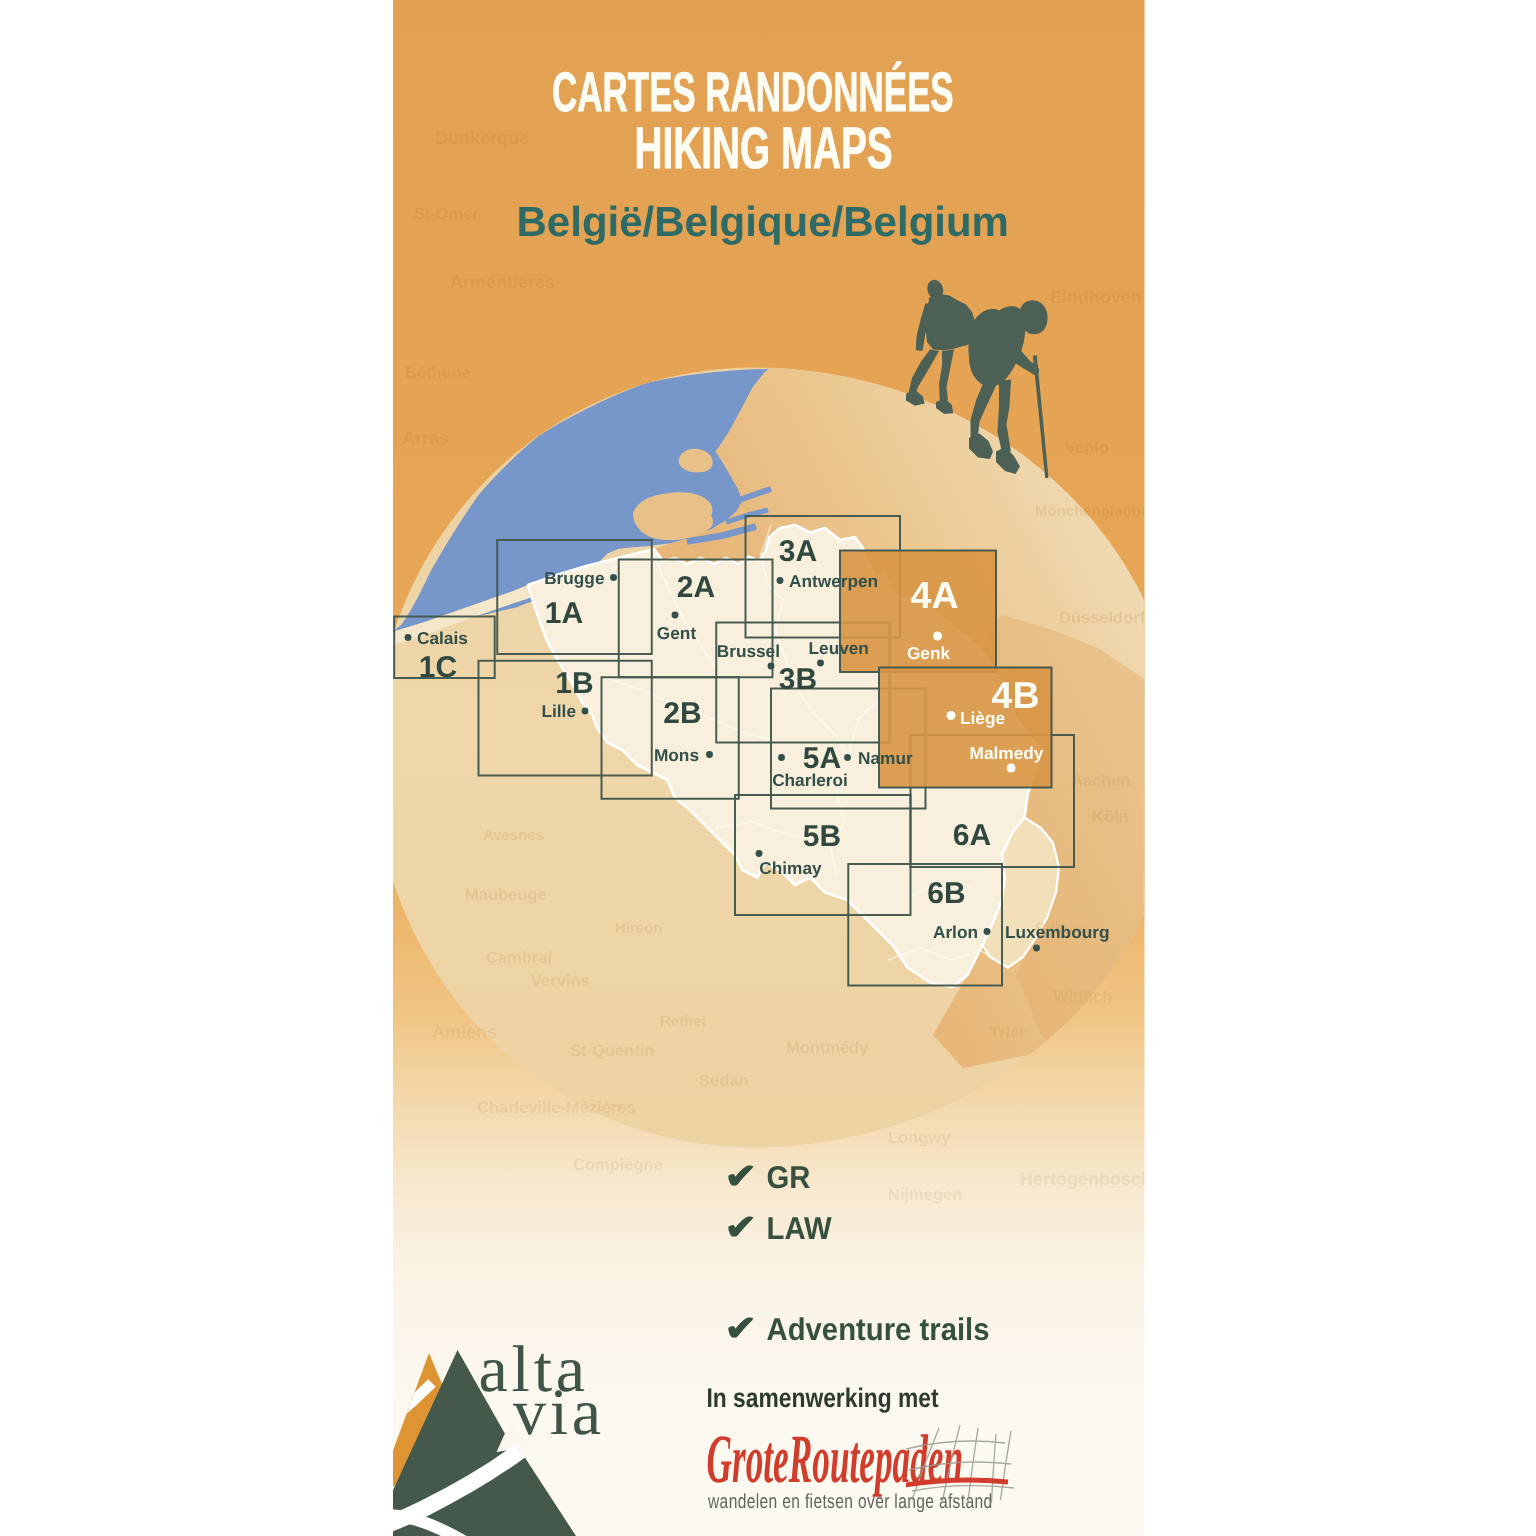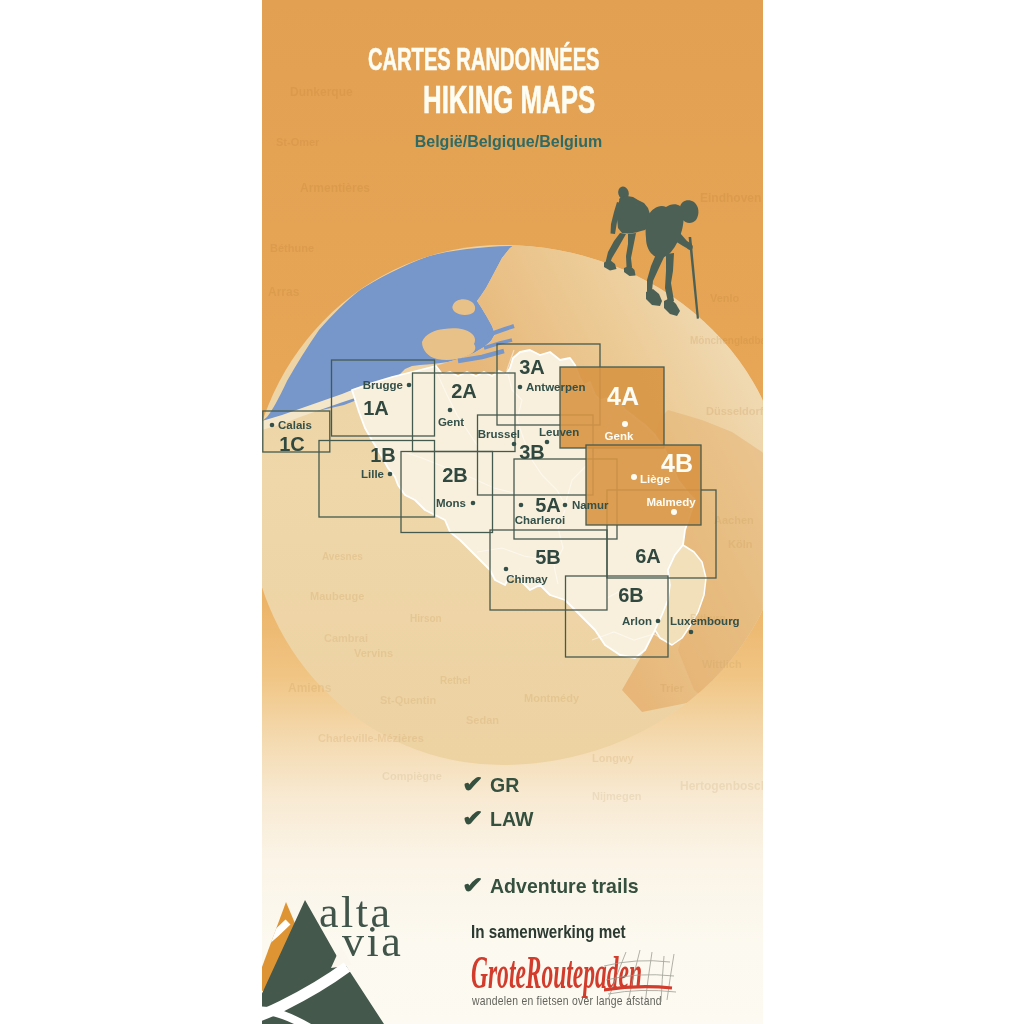--- a/index.html
+++ b/index.html
@@ -1,28 +1,28 @@
 <!DOCTYPE html>
 <html><head>
 <meta charset="utf-8">
 <style>
   html,body{margin:0;padding:0;background:#ffffff;width:1024px;height:1024px;overflow:hidden;}
   body{font-family:"Liberation Sans", sans-serif;}
   #cover{position:absolute;left:262px;top:0;width:501px;height:1024px;overflow:hidden;
     background:linear-gradient(to bottom,#e2a053 0%,#e5a354 22%,#e7a857 45%,#ecb266 58%,#f0c584 66%,#f4d9ae 72%,#f8ead3 78%,#fbf4e7 84%,#fcf9f0 92%,#fcfaf2 100%);}
   .ttl{position:absolute;color:#fdfdf4;font-weight:bold;white-space:nowrap;line-height:1;-webkit-text-stroke:0.6px #fdfdf4;}
   #t1{left:22px;top:7.9px;font-size:39px;}
-  #t2{left:106px;top:43.4px;font-size:32px;}
+  #t2{left:106px;top:43.4px;font-size:37px;}
   #t3{left:161px;top:80.4px;font-size:39px;}
   #t1 .sq{transform:scaleX(0.625);}
   #t2 .sq{transform:scaleX(0.629);}
   #t3 .sq{transform:scaleX(0.662);}
   .sq{display:inline-block;transform-origin:0 50%;}
-  #t4{position:absolute;left:-4px;top:133.5px;width:501px;text-align:center;color:#2e6b66;font-weight:bold;font-size:16px;line-height:1;}
-  .chk{position:absolute;left:200px;color:#36503f;font-weight:bold;font-size:21px;white-space:nowrap;line-height:1;}
+  #t4{position:absolute;left:-4px;top:133.5px;width:501px;text-align:center;color:#2e6b66;font-weight:bold;font-size:28px;line-height:1;}
+  .chk{position:absolute;left:221px;color:#36503f;font-weight:bold;font-size:21px;white-space:nowrap;line-height:1;}
   .chk .cm{display:inline-block;width:28px;font-size:23px;transform:scaleX(1.12);transform-origin:0 50%;}
   .chk .ct{display:inline-block;transform:scaleX(0.93);transform-origin:0 50%;}
   #c1{top:773px;} #c2{top:806.5px;} #c3{top:840px;} #c4{top:874px;}
   #samen{position:absolute;left:209px;top:922.7px;color:#2c3a31;font-weight:bold;font-size:18px;line-height:1;transform:scaleX(0.845);transform-origin:0 50%;white-space:nowrap;}
   #grote{position:absolute;left:209px;top:950px;color:#d23c2c;font-family:"Liberation Serif",serif;font-style:italic;font-weight:bold;font-size:46px;line-height:1;white-space:nowrap;transform:scaleX(0.511);transform-origin:0 0;}
   #tagline{position:absolute;left:210px;top:993.6px;color:#63645c;font-size:13.5px;letter-spacing:0.3px;line-height:1;white-space:nowrap;transform:scaleX(0.77);transform-origin:0 50%;}
 </style>
 </head>
 <body>
 

